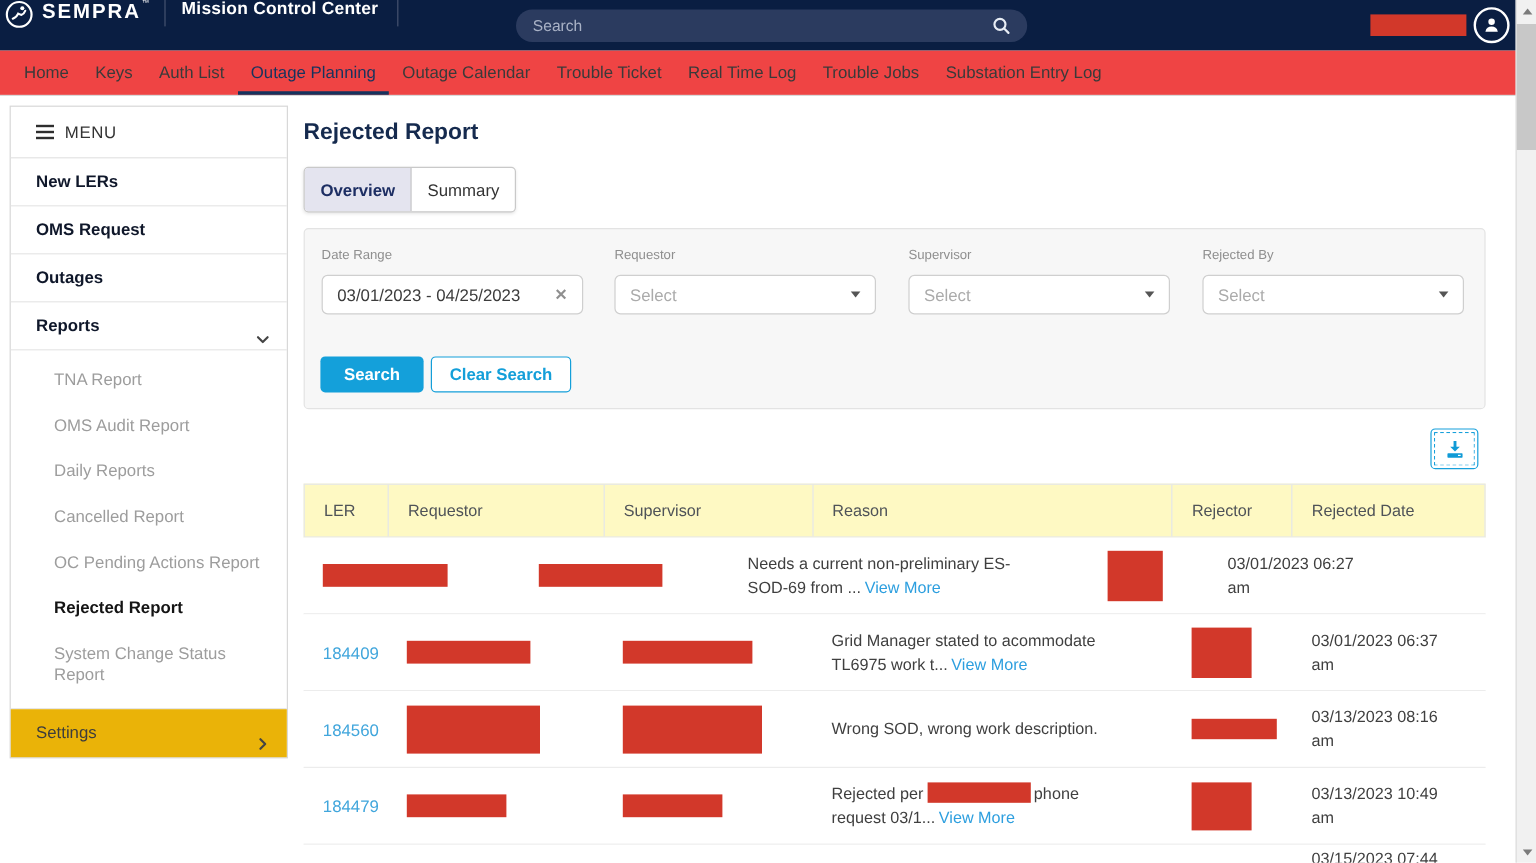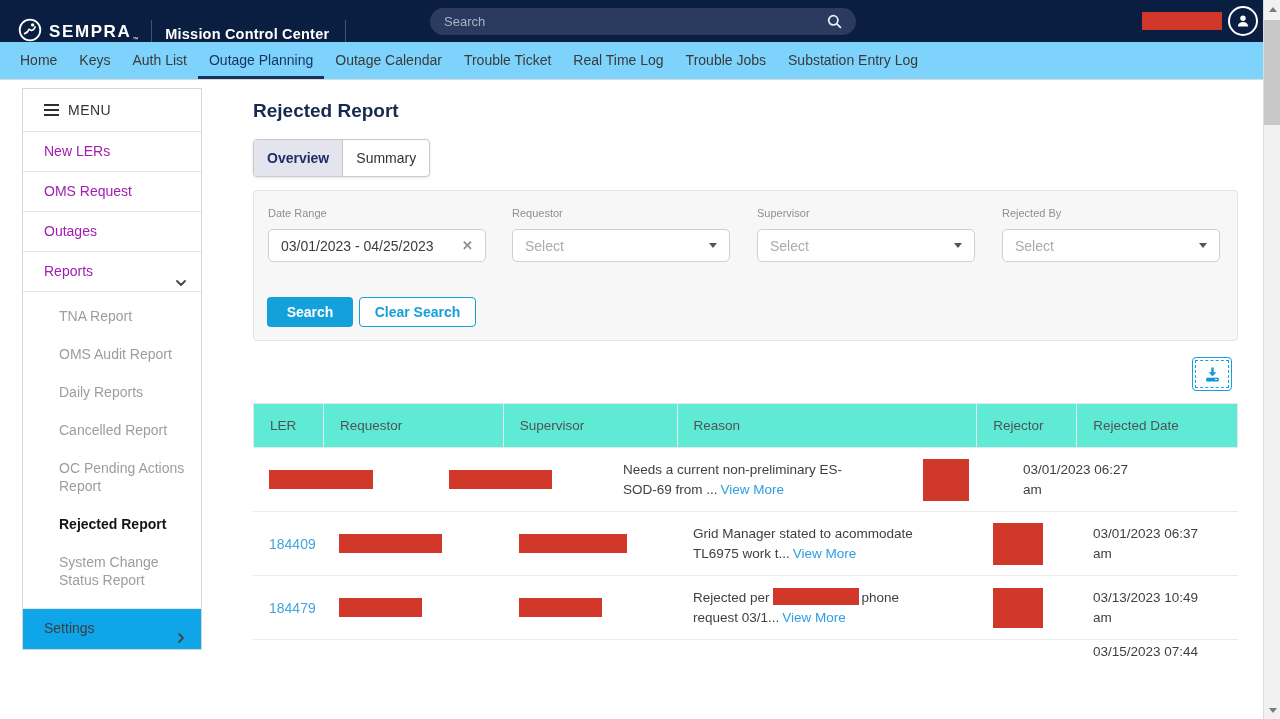--- a/index.html
+++ b/index.html
@@ -1,53 +1,53 @@
 <!DOCTYPE html>
 <html><head>
 <meta charset="utf-8">
 <style>
   * { box-sizing: border-box; margin: 0; padding: 0; }
   html,body { width:1280px; height:719px; overflow:hidden; background:#fff;
     font-family:"Liberation Sans", sans-serif; position:relative; }
 
   
   .top-header { position:absolute; left:0; top:0; width:1280px; height:42px; background:#0a1e42; z-index:5; }
-  .logo-wrap { position:absolute; left:18px; top:0; height:42px; display:flex; align-items:flex-end; }
+  .logo-wrap { position:absolute; left:4px; top:0; height:42px; display:flex; align-items:flex-start; }
   .brand { color:#fff; font-weight:bold; font-size:17px; letter-spacing:1.6px; margin-left:7px; }
   .brand-tm { color:#fff; font-size:6px; vertical-align:top; margin-left:1px; }
   .hdr-divider { width:1px; height:22px; background:#46536f; margin:0 13px; }
   .app-title { color:#fff; font-weight:bold; font-size:14.5px; letter-spacing:0.2px; }
   .search-wrap { position:absolute; left:430px; top:8px; width:426px; height:27px; background:#2b3b5f;
     border-radius:14px; display:flex; align-items:center; padding:0 14px; }
   .search-input { flex:1; background:transparent; border:none; outline:none; color:#dfe4ee; font-size:13px;
     font-family:"Liberation Sans", sans-serif; }
   .search-input::placeholder { color:#a9b2c6; }
   .header-redaction { position:absolute; right:58px; top:12px; width:80px; height:18px; }
   .avatar { position:absolute; right:22px; top:6px; width:30px; height:30px; border:2px solid #fff;
     border-radius:50%; display:flex; align-items:center; justify-content:center; cursor:pointer; }
 
   
-  .nav-bar { position:absolute; left:0; top:42px; width:1280px; height:38px; background:#7dd3fc;
+  .nav-bar { position:absolute; left:0; top:42px; width:1280px; height:38px; background:#ef4444;
     border-bottom:1px solid #d9d9d9; display:flex; padding-left:9px; z-index:4; }
   .nav-item { padding:0 11px; line-height:36px; font-size:14px; color:#3a3a3a; cursor:pointer; white-space:nowrap; }
   .nav-item.active { color:#16335e; font-weight:normal; box-shadow: inset 0 -3px 0 #16335e; }
 
   
-  .sidebar { position:absolute; left:22px; top:88px; width:180px; background:#fff; border:1px solid #d8d8d8; z-index:3; }
+  .sidebar { position:absolute; left:8px; top:88px; width:232px; background:#fff; border:1px solid #d8d8d8; z-index:3; }
   .menu-header { height:43px; display:flex; align-items:center; gap:9px; padding-left:21px;
     border-bottom:1px solid #e3e3e3; font-size:14px; color:#333; letter-spacing:0.5px; cursor:pointer; }
   .burger { display:flex; flex-direction:column; gap:3px; }
   .burger span { display:block; width:15px; height:2px; background:#2e2e2e; }
-  .side-item { height:40px; line-height:39px; padding-left:21px; font-size:14px; color:#a21caf;
-    border-bottom:1px solid #e6e6e6; position:relative; cursor:pointer; }
+  .side-item { height:40px; line-height:39px; padding-left:21px; font-size:14px; color:#0f172a;
+    border-bottom:1px solid #e6e6e6; position:relative; cursor:pointer;font-weight:bold; }
   .side-item .chev { position:absolute; right:14px; top:13px; }
   .sub-list { padding:5px 0 9px; border-bottom:1px solid #e6e6e6; }
   .sub-item { padding:10px 16px 10px 36px; font-size:14px; color:#9d9d9d; line-height:18px; cursor:pointer; }
   .sub-item.active { color:#141414; font-weight:bold; }
-  .settings-item { height:40px; line-height:39px; padding-left:21px; background:#0ea5e9; font-size:14px;
+  .settings-item { height:40px; line-height:39px; padding-left:21px; background:#eab308; font-size:14px;
     color:#3d3d3d; position:relative; cursor:pointer; }
   .settings-item .chev { position:absolute; right:14px; top:12px; }
 
   
   .page-title { position:absolute; left:253px; top:100px; font-size:19px; font-weight:bold; color:#152a4e; }
   .view-tabs { position:absolute; left:253px; top:139px; display:flex; border:1px solid #c9c9c9;
     border-radius:4px; background:#fff; overflow:hidden; box-shadow:0 1px 3px rgba(0,0,0,0.10); }
   .view-tab { padding:0 13px; height:36px; line-height:36px; font-size:14px; color:#333; cursor:pointer; min-width:86px; text-align:center; }
   .view-tab.active { background:#e4e4ef; color:#1d2e63; font-weight:bold; border-right:1px solid #c9c9c9; }
 
@@ -68,21 +68,21 @@
   .btn-clear { position:absolute; left:359px; top:297px; width:117px; height:30px; background:#fff;
     color:#149fd9; font-weight:bold; font-size:14px; border:1px solid #149fd9; border-radius:4px;
     cursor:pointer; font-family:"Liberation Sans", sans-serif; }
 
   .download-btn { position:absolute; left:1192px; top:357px; width:40px; height:34px; background:#fff;
     border:1px solid #17a0db; border-radius:4px; display:flex; align-items:center; justify-content:center;
     cursor:pointer; outline:1px dashed #17a0db; outline-offset:-4px; }
 
   
   .table { position:absolute; left:253px; top:403px; width:985px; }
-  .thead { display:flex; height:45px; background:#5eead4; border-top:1px solid #e4e7e9;
+  .thead { display:flex; height:45px; background:#fef9c3; border-top:1px solid #e4e7e9;
     border-bottom:1px solid #e4e7e9; border-left:1px solid #e4e7e9; border-right:1px solid #e4e7e9; }
   .th { display:flex; align-items:center; padding-left:16px; font-size:13.5px; color:#4f5358; border-left:1px solid #e4e7e9; }
   .th:first-child { border-left:none; }
   .c0 { width:70px; } .c1 { width:180px; } .c2 { width:174px; } .c3 { width:300px; } .c4 { width:100px; } .c5 { width:161px; }
   .thead .c0 { width:69px; } 
   .tr { display:flex; height:64px; border-bottom:1px solid #ececec; background:#fff; }
   .td { display:flex; align-items:center; padding-left:16px; font-size:13.5px; color:#3f3f3f; }
   .ler-link { color:#41a6dc; text-decoration:none; font-size:14px; cursor:pointer; }
   .redact { background:#d2382a; }
   .reason-inner { width:252px; line-height:20px; }
@@ -296,20 +296,40 @@
       <div class="reason-inner"><span>Grid Manager stated to acommodate TL6975 work t...</span><a class="view-more">View More</a></div>
     </div>
     <div class="td c4">
         <span class="redact rej-block"></span>
       </div>
     <div class="td c5">
         <div class="date-inner">03/01/2023 06:37 am</div>
       </div>
   </div>
 
+  <div class="tr r3">
+    <div class="td c0">
+        <a class="ler-link">184560</a>
+      </div>
+    <div class="td c1">
+        <span class="redact req-block"></span>
+      </div>
+    <div class="td c2">
+        <span class="redact sup-block"></span>
+      </div>
+    <div class="td c3">
+      <div class="reason-inner"><span>Wrong SOD, wrong work description.</span></div>
+    </div>
+    <div class="td c4">
+        <span class="redact rej-block"></span>
+      </div>
+    <div class="td c5">
+        <div class="date-inner">03/13/2023 08:16 am</div>
+      </div>
+  </div>
 
   <div class="tr r4">
     <div class="td c0">
         <a class="ler-link">184479</a>
       </div>
     <div class="td c1">
         <span class="redact req-block"></span>
       </div>
     <div class="td c2">
         <span class="redact sup-block"></span>

